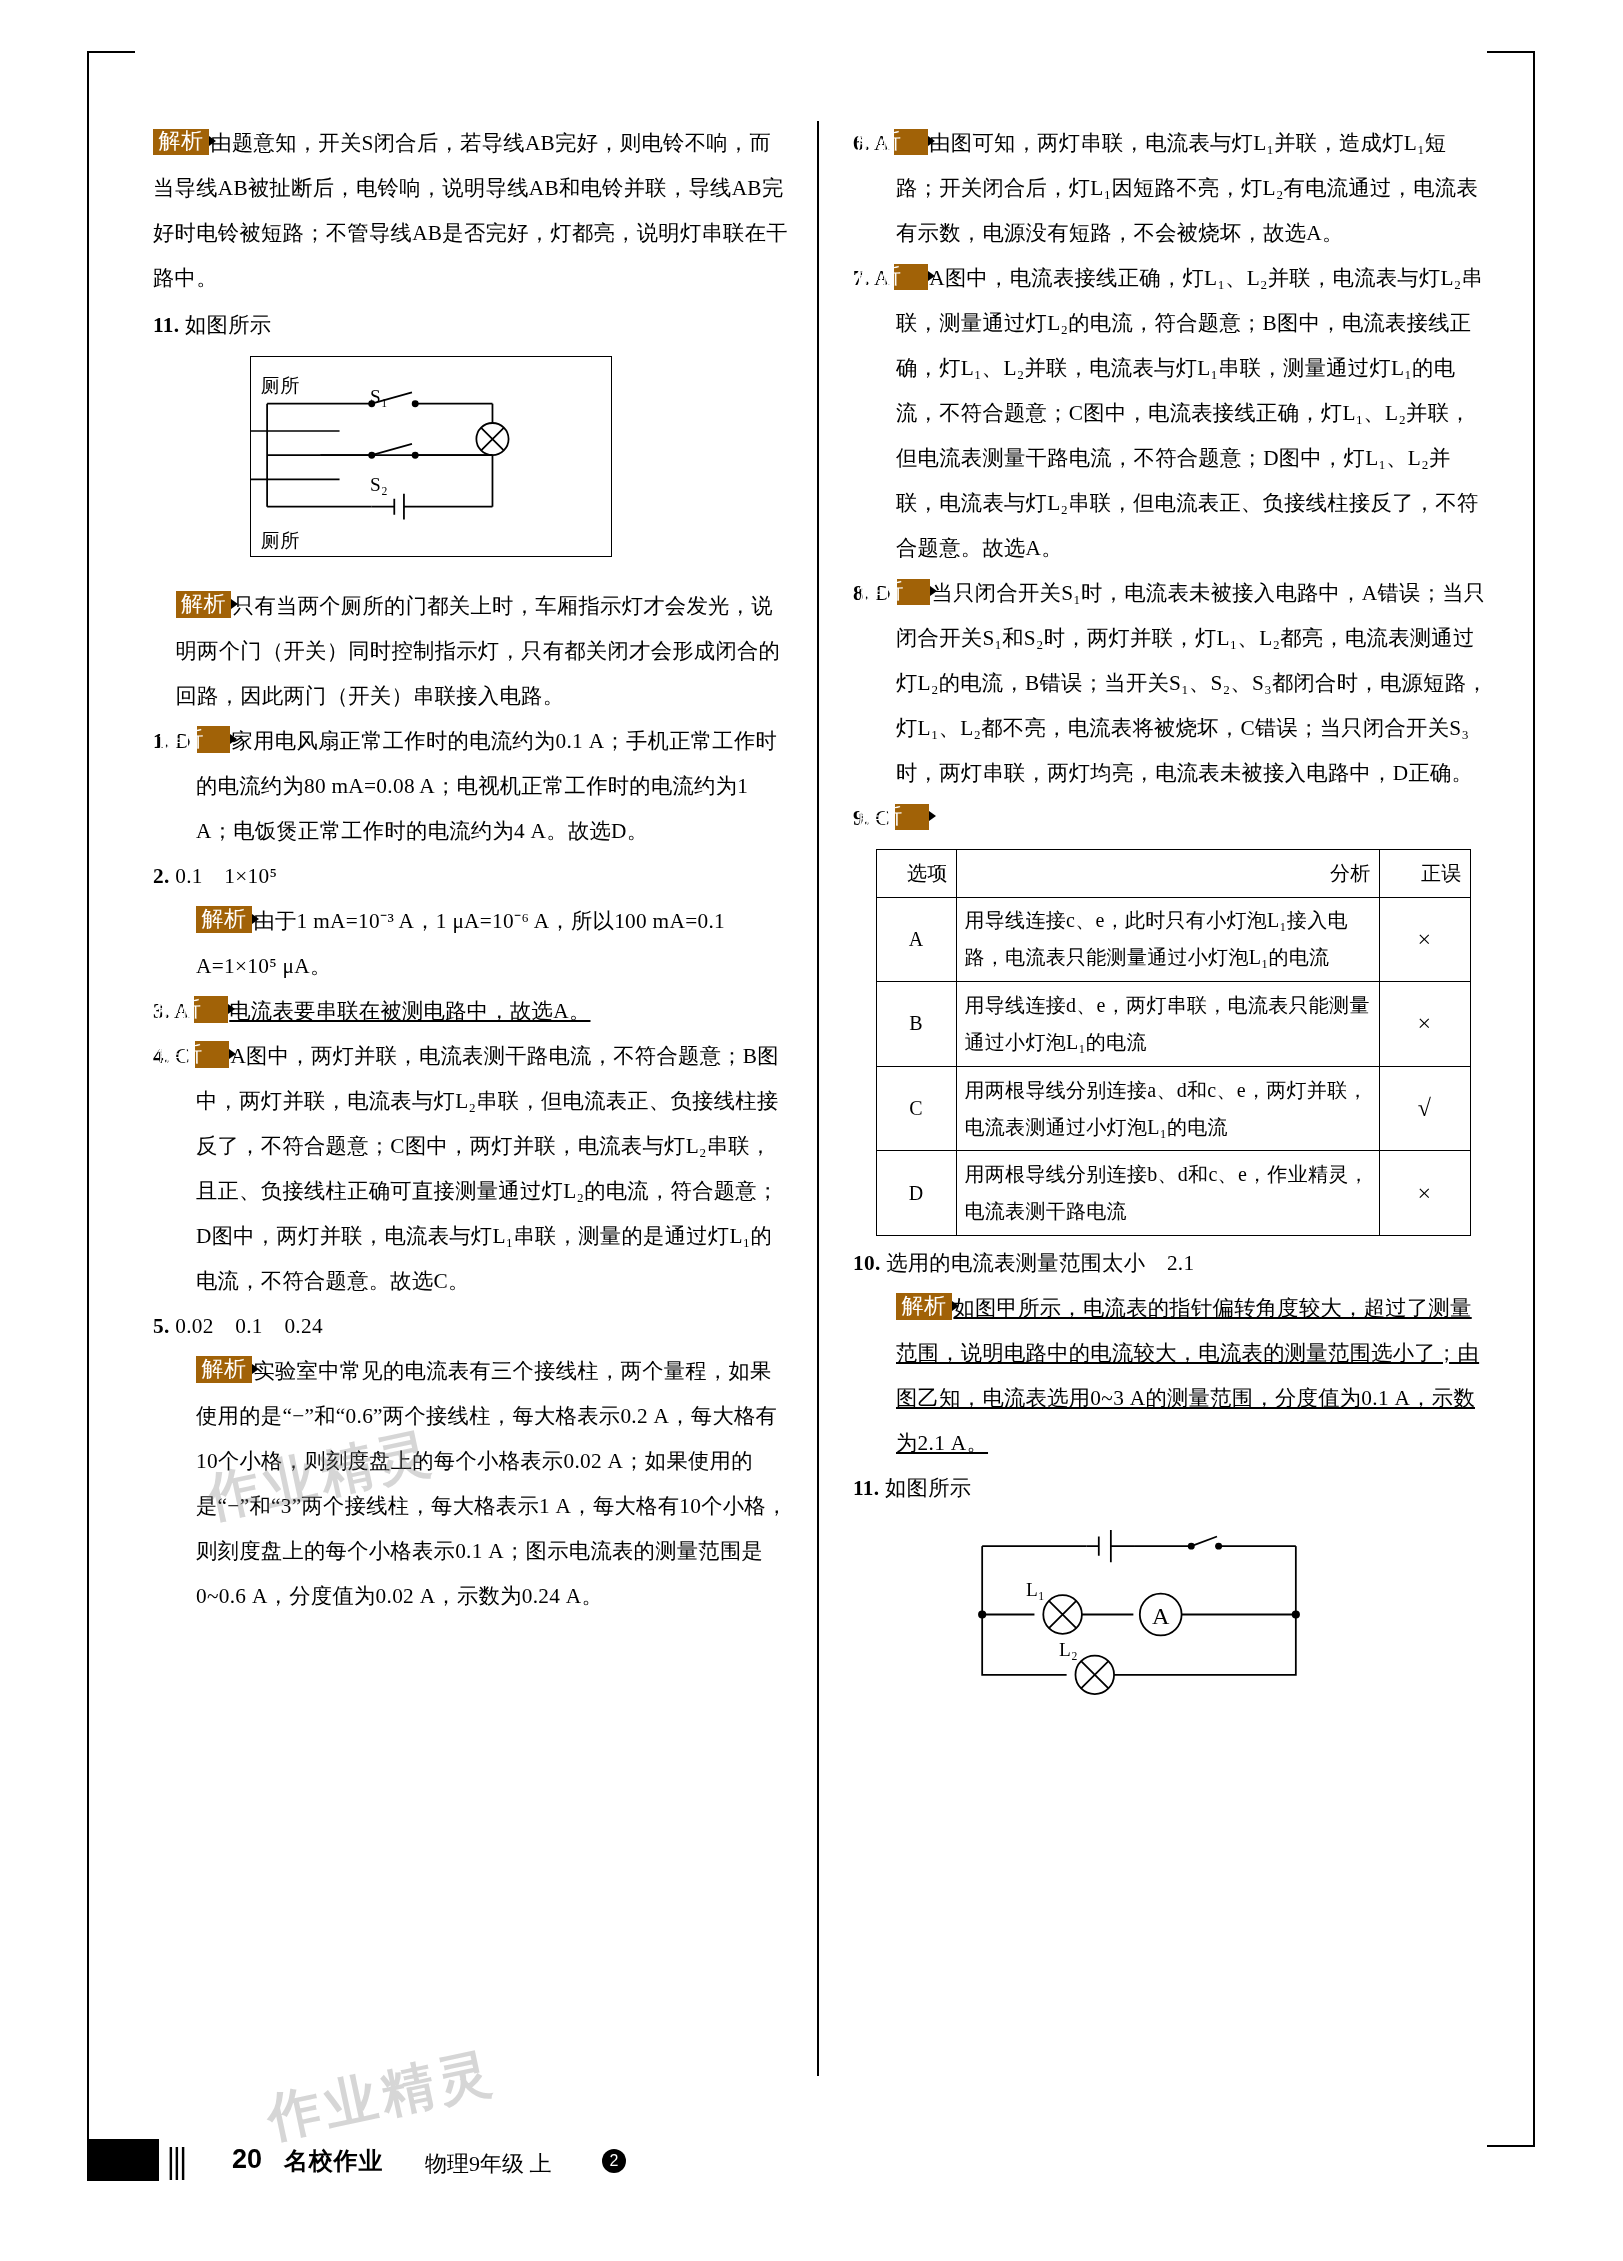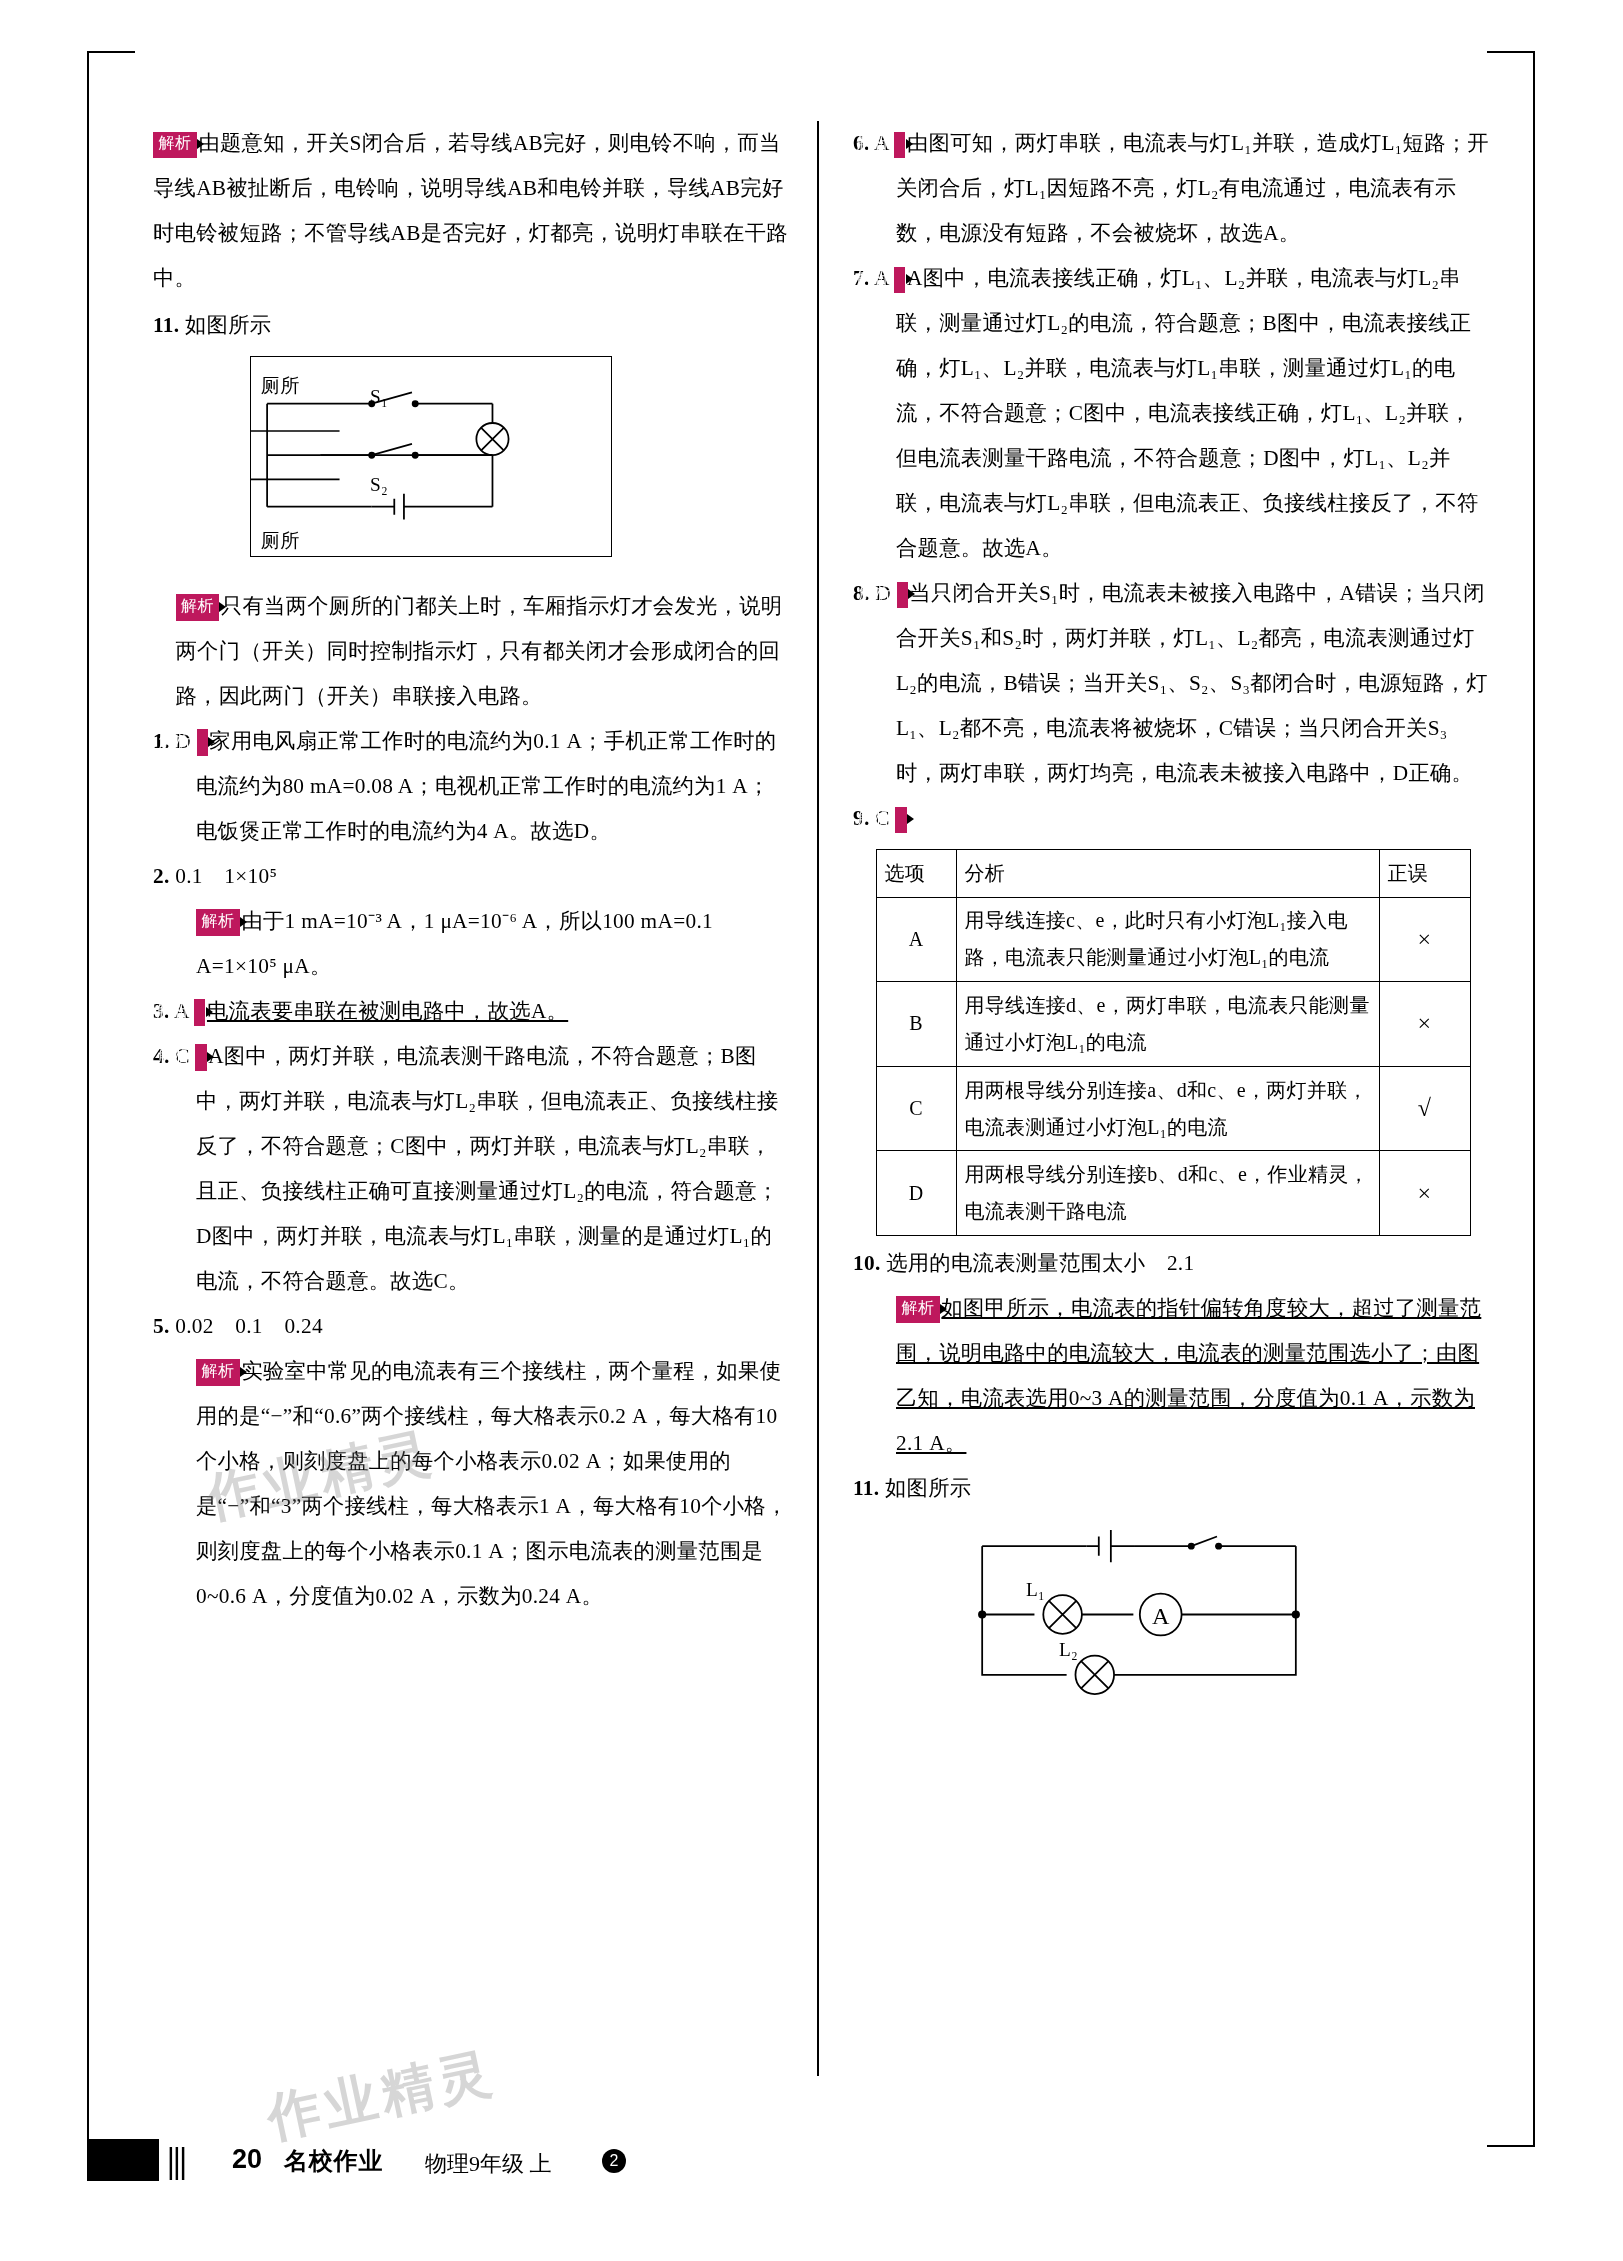--- a/index.html
+++ b/index.html
@@ -60,26 +60,26 @@
     padding-left:43px;
     text-indent:-43px;
   }
   .hang2{
     padding-left:43px;
     text-indent:0;
   }
   .num{font-weight:bold;font-family:"Liberation Serif",serif;}
   .jx{
     display:inline-block;
-    background:#be185d;
+    background:#a16207;
     color:#fff;
-    font-size:16px;
+    font-size:22px;
     line-height:24px;
     padding:0.8px 5.6px 1.6px 5.6px;
-    font-family:Liberation Mono, monospace;
+    font-family:Liberation Serif, serif;
     position:relative;
     top:-1.6px;
     margin-right:1.6px;
   }
   .jx:after{
     content:"";
     position:absolute;
     right:-7.2px;top:50%;
     margin-top:-5.6px;
     border-top:5.6px solid transparent;
@@ -113,21 +113,21 @@
     width:595px;
     margin:8px 0 4.8px 22.5px;
     font-size:20px;
     line-height:37px;
   }
   table.anal th, table.anal td{
     border:1.6px solid #000;
     padding:4.8px 8px;
     vertical-align:middle;
   }
-  table.anal th{font-weight:normal;text-align:left;}
+  table.anal th{font-weight:normal;text-align:right;}
   .cell-opt{text-align:center;width:63px;}
   .cell-ok{text-align:center;width:74px;font-size:24px;}
 
   
   .footer{
     position:absolute;
     left:87px;bottom:74px;
     width:1448px;height:48px;
   }
   .foot-black{

